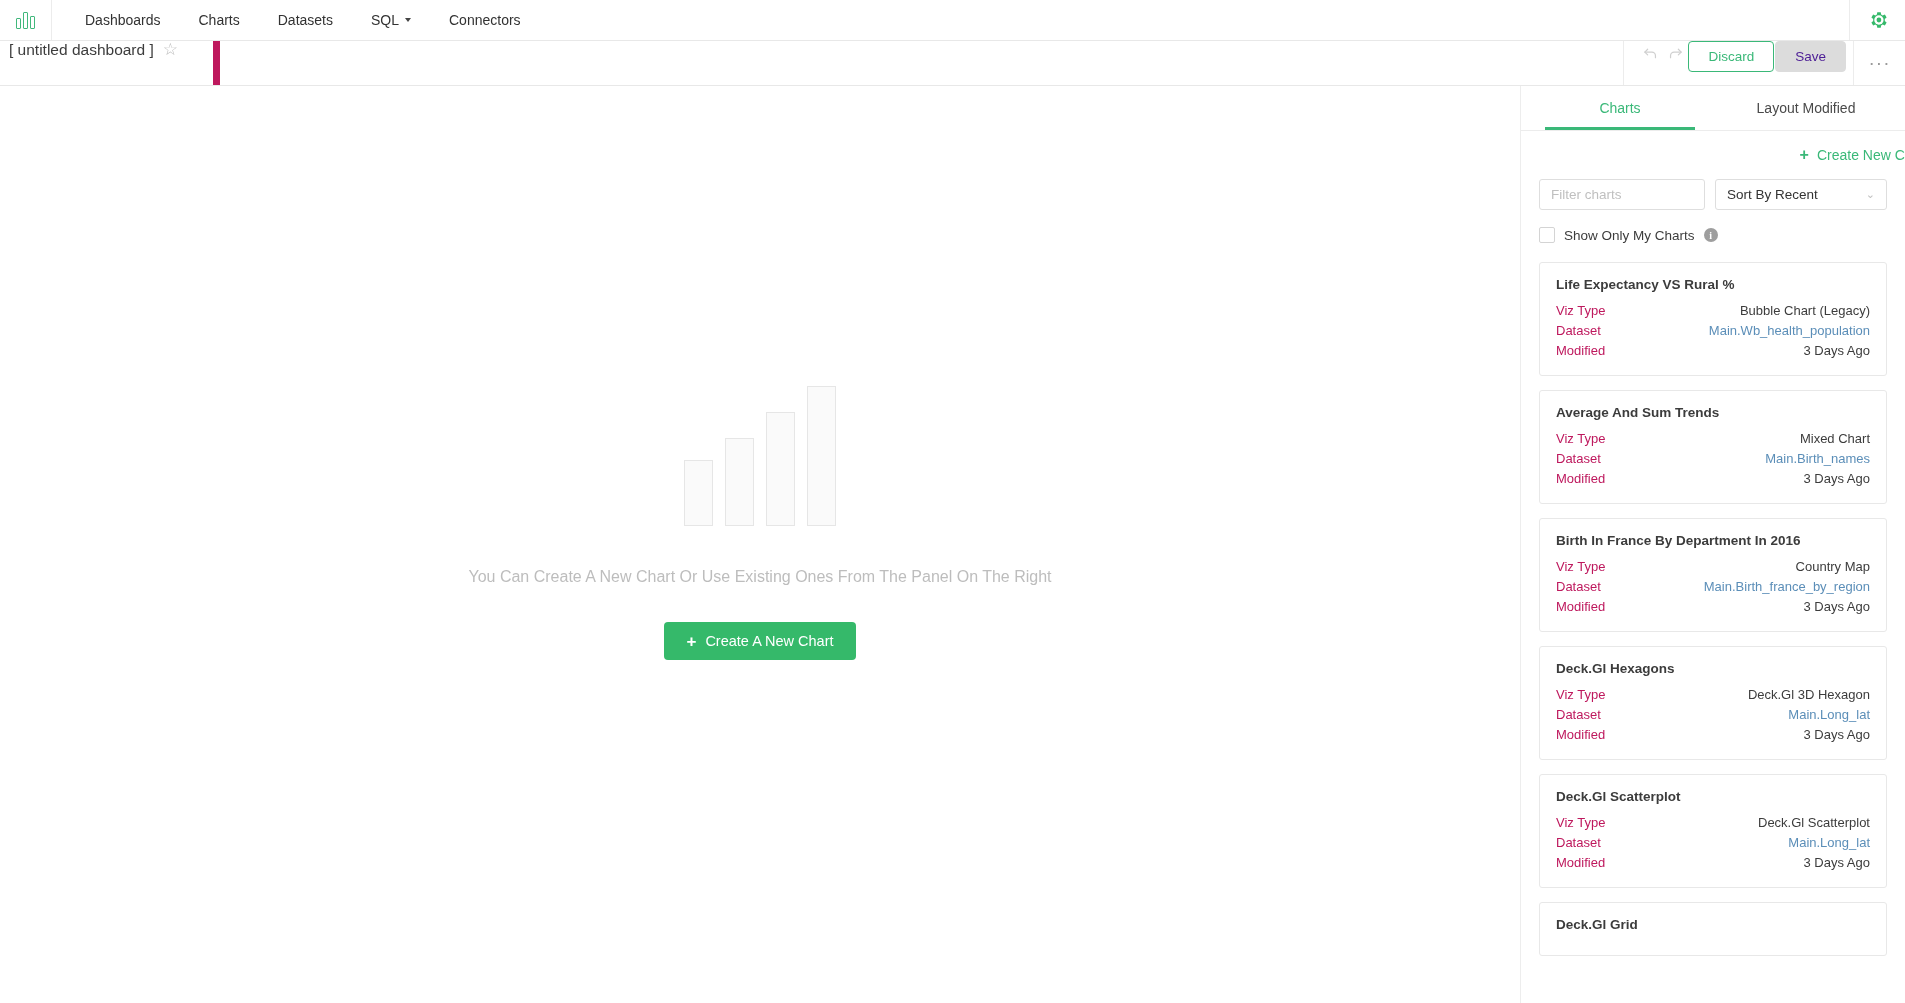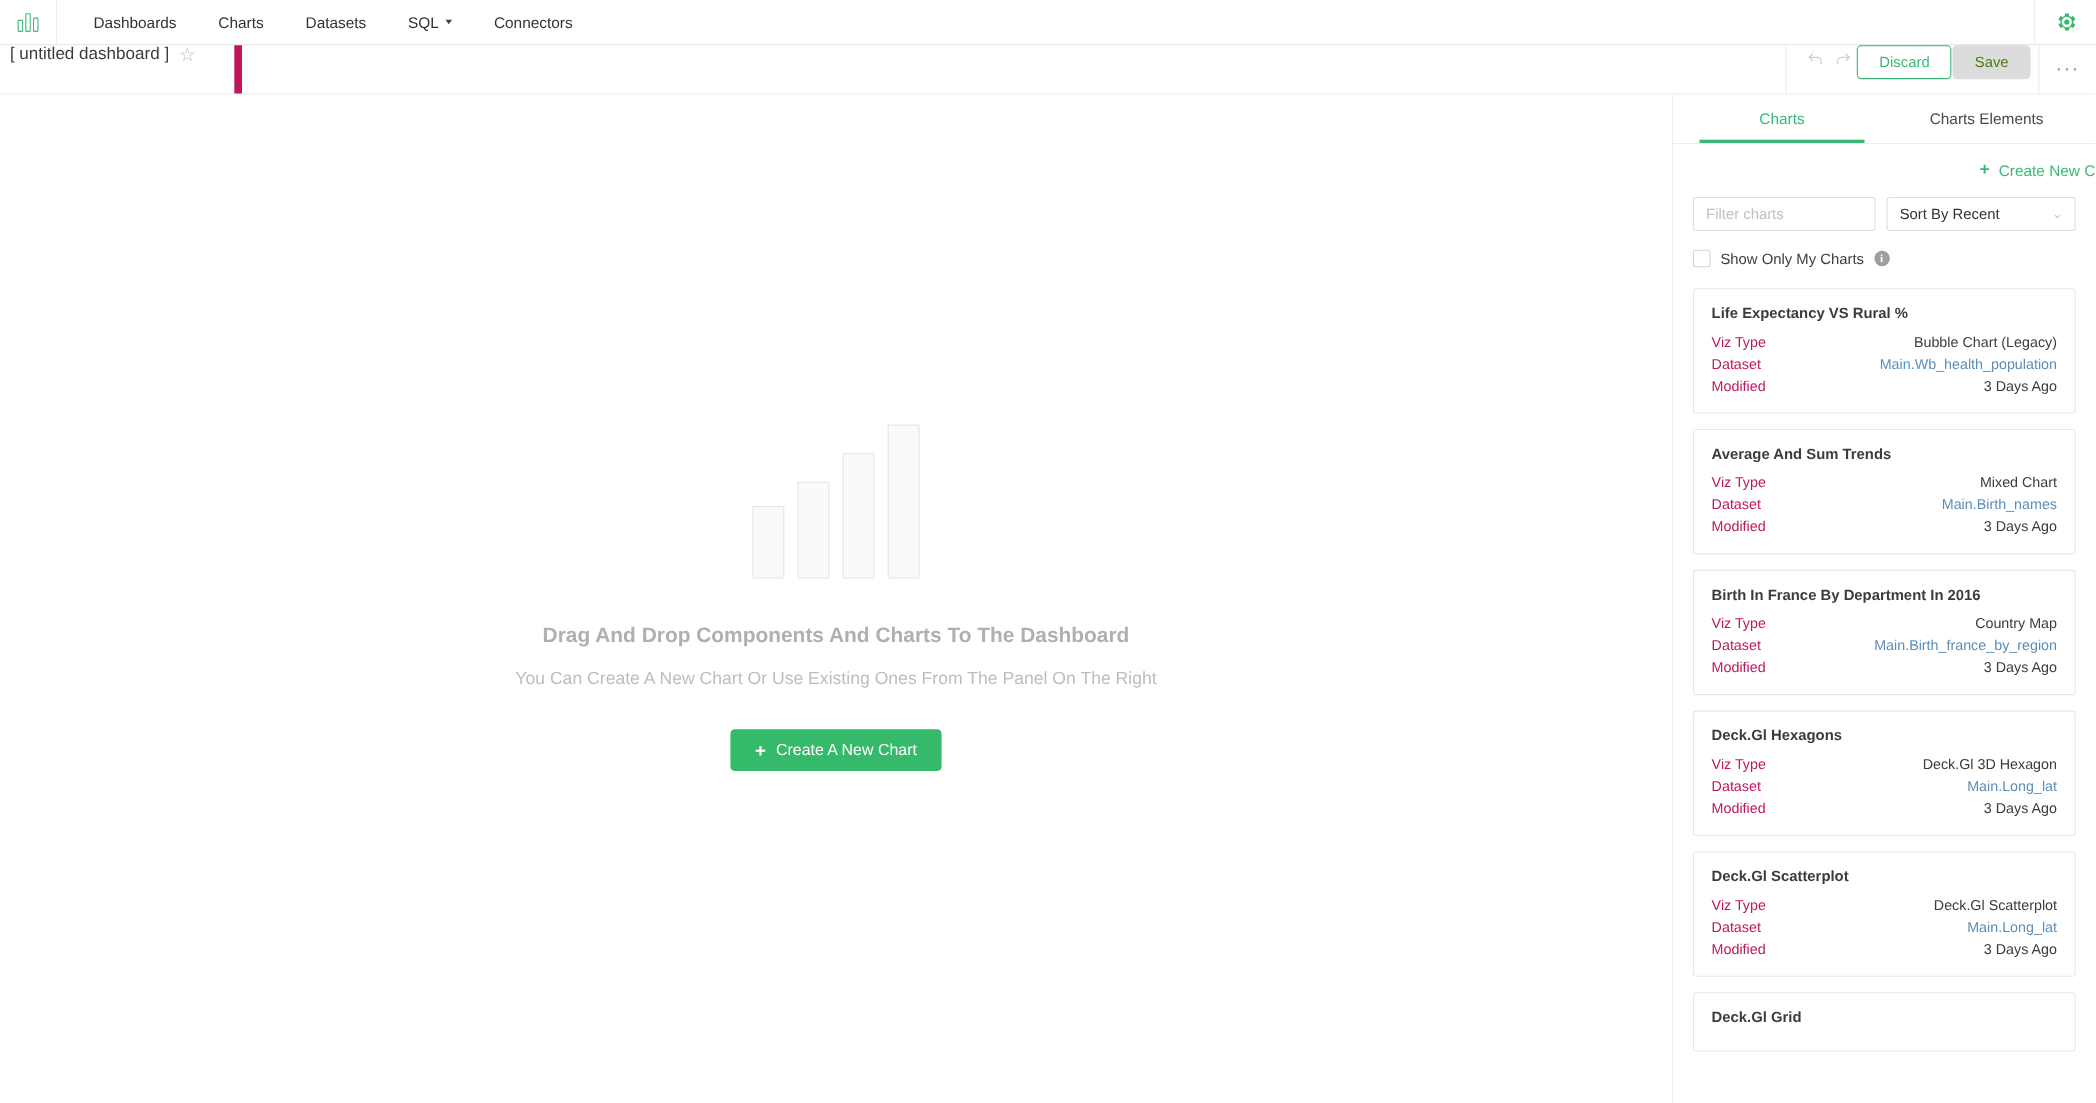--- a/index.html
+++ b/index.html
@@ -83,21 +83,21 @@
   .icon-btn {
     width: 24px; height: 24px; display: flex; align-items: center; justify-content: center;
     color: #cfcfcf; cursor: default;
   }
   .btn {
     height: 31px; padding: 0 19px; border-radius: 4px;
     font-size: 13.5px; display: flex; align-items: center; justify-content: center;
     cursor: pointer; white-space: nowrap; border: 1px solid transparent;
   }
   .btn-discard { color: #3ab878; border-color: #3ab878; background: #fff; }
-  .btn-save { color: #4d7c0f; background: #dcdcdc; border-color: #dcdcdc; }
+  .btn-save { color: #4c1d95; background: #dcdcdc; border-color: #dcdcdc; }
   .dots-cell {
     width: 52px; display: flex; align-items: center; justify-content: center;
     border-left: 1px solid #ececec; margin-left: 6px; align-self: stretch;
     color: #999; font-size: 19px; letter-spacing: 1px; cursor: pointer;
   }
 
   
   .body-split { display: flex; height: calc(1003px - 41px - 45px); }
 
   
@@ -285,36 +285,35 @@
 
   <div class="body-split">
 
     <div class="canvas">
       <div class="empty-bars">
         <i></i>
           <i></i>
           <i></i>
           <i></i>
       </div>
-      <div class="empty-title">Drag And Drop Components And Charts To The Dashboard</div>
       <div class="empty-sub">You Can Create A New Chart Or Use Existing Ones From The Panel On The Right</div>
       <div class="btn-create-big">
         <span class="plus-glyph">+</span>
         <span>Create A New Chart</span>
       </div>
     </div>
 
     <div class="right-panel">
 
       <div class="panel-tabs">
         <div class="panel-tab active">
           <span>Charts</span>
         </div>
         <div class="panel-tab">
-          <span>Charts Elements</span>
+          <span>Layout Modified</span>
         </div>
       </div>
 
       <div class="panel-create-row">
         <div class="create-link">
           <span class="plus-glyph">+</span>
           <span>Create New Chart</span>
         </div>
       </div>
 

